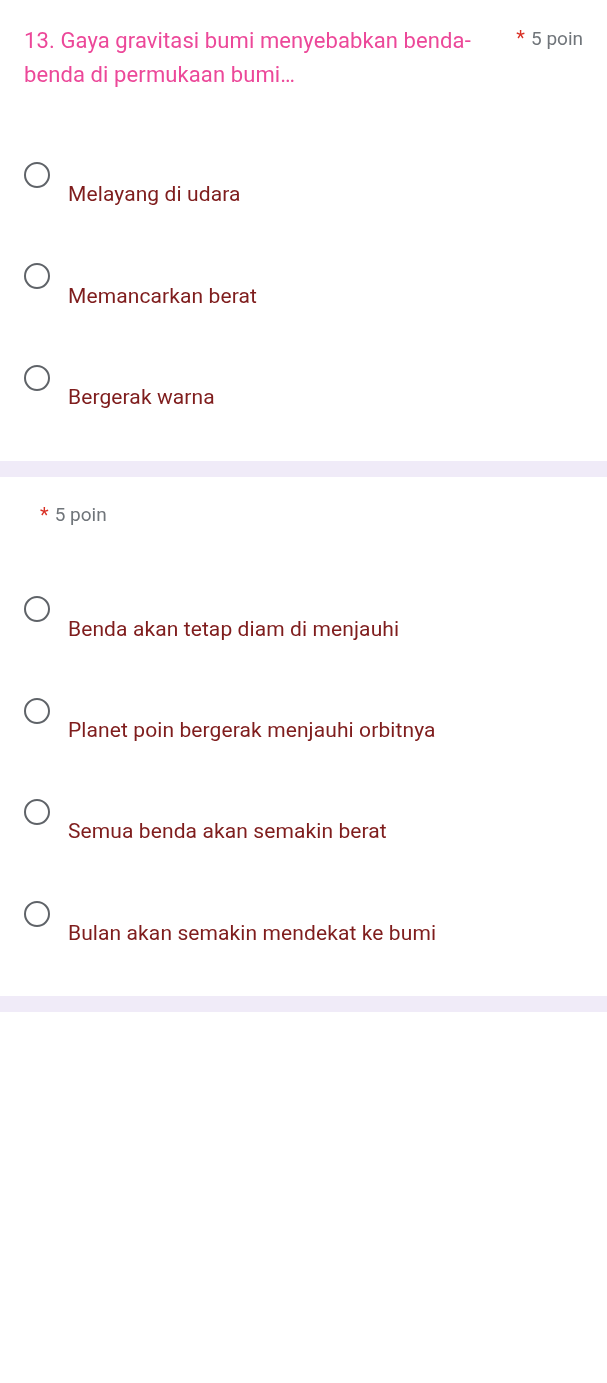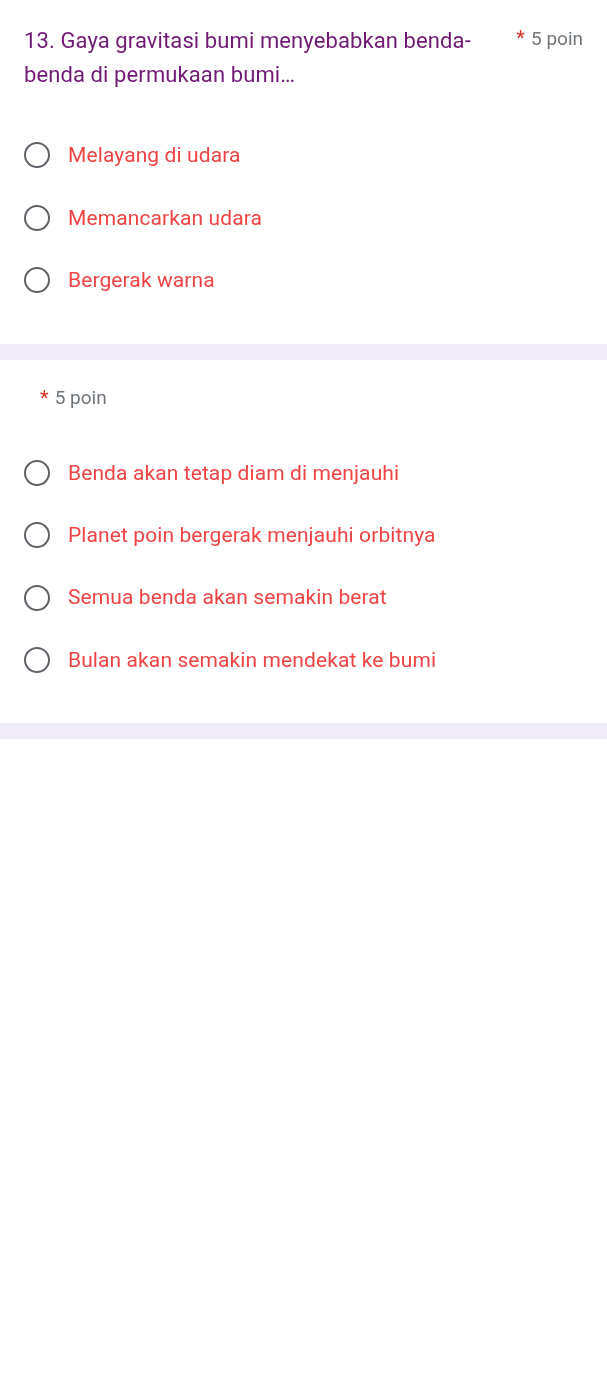--- a/index.html
+++ b/index.html
@@ -19,21 +19,21 @@
   }
   .question-header {
     display: flex;
     align-items: flex-start;
     justify-content: space-between;
     margin-bottom: 32px;
   }
   .question-text {
     font-size: 22px;
     line-height: 1.55;
-    color: #701a75;
+    color: #ec4899;
     flex: 1;
     letter-spacing: 0.1px;
   }
   .points {
     display: flex;
     align-items: center;
     gap: 6px;
     margin-left: 16px;
     flex-shrink: 0;
     white-space: nowrap;
@@ -62,23 +62,24 @@
   }
   .radio {
     width: 26px;
     height: 26px;
     border: 2.5px solid #5f6368;
     border-radius: 50%;
     flex-shrink: 0;
   }
   .option-text {
     font-size: 21px;
-    color: #ef4444;
+    color: #7f1d1d;
     line-height: 1.45;
     letter-spacing: 0.1px;
+    margin-top: 39px;
   }
   .separator {
     height: 16px;
     background: #f0ebf8;
   }
 </style>
 </head>
 <body>
 
 <div class="question-card">
@@ -89,21 +90,21 @@
       <span class="points-label">5 poin</span>
     </div>
   </div>
   <div class="options">
     <div class="option">
       <div class="radio"></div>
       <div class="option-text">Melayang di udara</div>
     </div>
     <div class="option">
       <div class="radio"></div>
-      <div class="option-text">Memancarkan udara</div>
+      <div class="option-text">Memancarkan berat</div>
     </div>
     <div class="option">
       <div class="radio"></div>
       <div class="option-text">Bergerak warna</div>
     </div>
   </div>
 </div>
 
 <div class="separator"></div>
 

